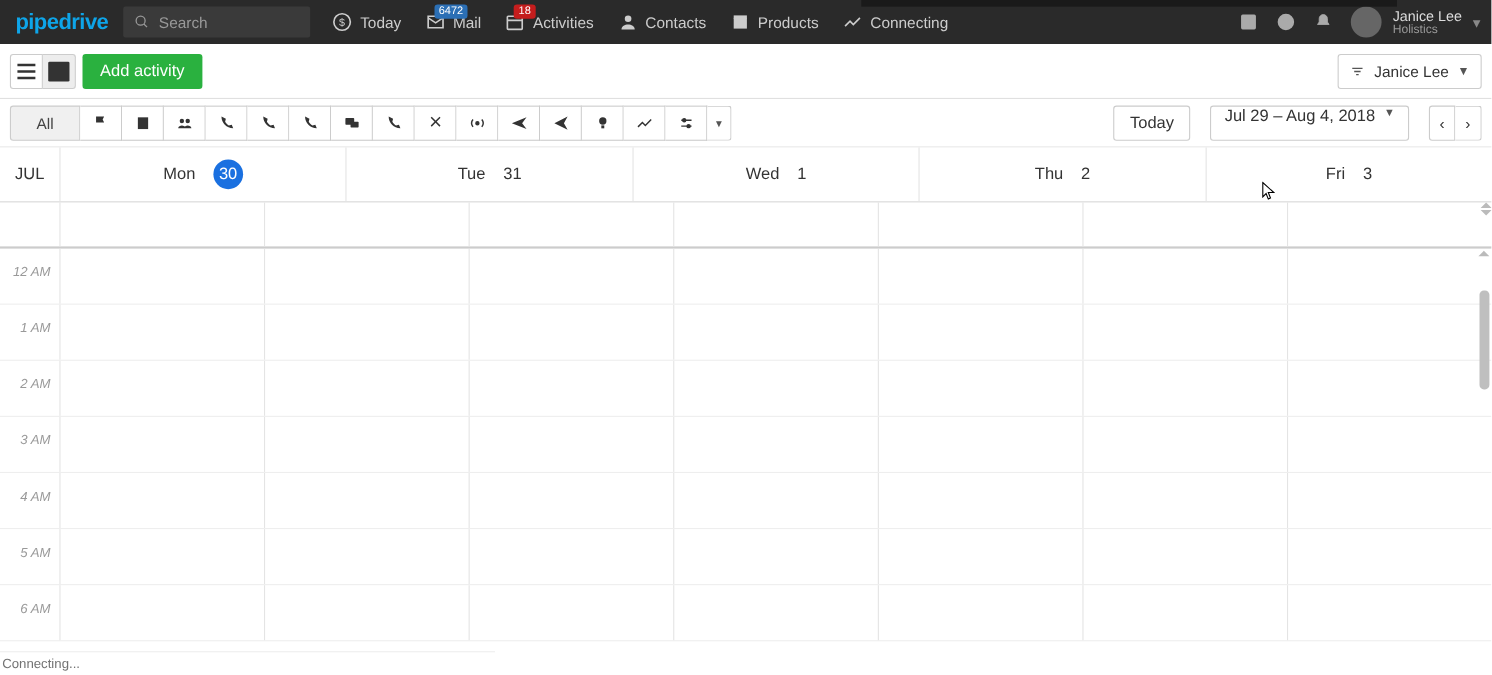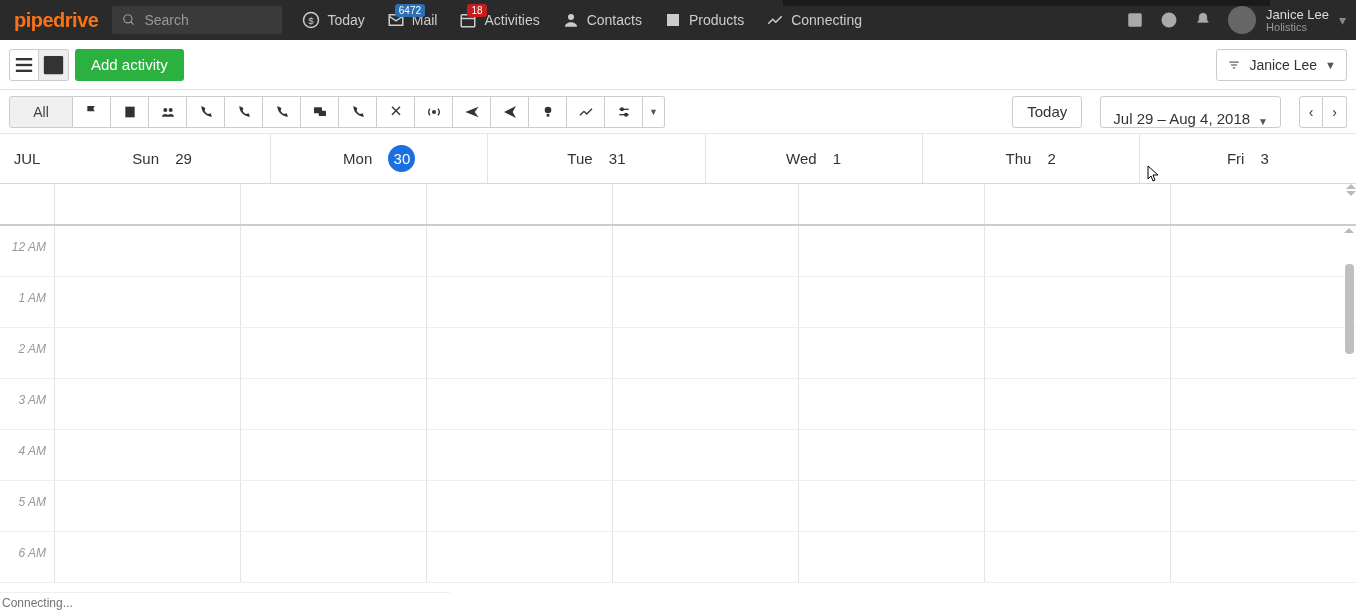--- a/index.html
+++ b/index.html
@@ -1,18 +1,18 @@
 <!DOCTYPE html>
 <html><head>
   <meta charset="utf-8">
   <style>
     * { margin: 0; padding: 0; box-sizing: border-box; }
     body { font-family: -apple-system, BlinkMacSystemFont, "Segoe UI", Arial, sans-serif; font-size: 14px; color: #333; background: #fff; width:1356px; height:614px; overflow:hidden; position:relative; }
     .top-bar { height: 40px; background: #2a2a2a; display:flex; align-items:center; color:#ddd; position:relative; }
-    .logo { color:#f97316; font-weight:700; font-size:20px; padding:0 14px; letter-spacing:-0.5px; font-family:Arial,sans-serif; display:flex; align-items:center; }
+    .logo { color:#0ea5e9; font-weight:700; font-size:20px; padding:0 14px; letter-spacing:-0.5px; font-family:Arial,sans-serif; display:flex; align-items:center; }
     .search-box { background:#3a3a3a; height:28px; width:170px; border-radius:2px; display:flex; align-items:center; padding:0 10px; color:#999; gap:8px; }
     .search-box svg { width:14px; height:14px; stroke:#999; fill:none; stroke-width:2; }
     .nav-items { display:flex; gap:22px; margin-left:20px; }
     .nav-item { display:flex; align-items:center; gap:7px; color:#ccc; cursor:pointer; position:relative; }
     .nav-item svg { width:18px; height:18px; }
     .badge { position:absolute; top:-7px; left:8px; background:#c51d1d; color:#fff; font-size:10px; padding:0 4px; border-radius:3px; line-height:13px; }
     .badge.blue { background:#2b6fb5; }
     .top-right { position:absolute; right:10px; top:0; height:40px; display:flex; align-items:center; gap:16px; }
     .top-right svg { width:18px; height:18px; stroke:#aaa; fill:#aaa; }
     .user-slot { display:flex; align-items:center; gap:10px; color:#ddd; }
@@ -31,21 +31,21 @@
     .filter-chip { height:32px; border:1px solid #ccc; border-radius:3px; background:#fff; display:flex; align-items:center; padding:0 10px; gap:8px; cursor:pointer; }
 
     .filter-row { height:44px; display:flex; align-items:center; padding:0 9px; gap:0; border-bottom:1px solid #e8e8e8; position:relative; }
     .btn-all { height:32px; width:64px; border:1px solid #ccc; background:#f0f0f0; border-radius:3px 0 0 3px; color:#444; font-size:14px; }
     .activity-icons { display:flex; height:32px; }
     .activity-icons .ico { width:38px; height:32px; border:1px solid #ccc; border-left:none; background:#fff; display:flex; align-items:center; justify-content:center; cursor:pointer; }
     .activity-icons .ico:last-of-type { border-radius:0 3px 3px 0; }
     .activity-icons .drop { width:22px; }
     .ico svg { width:16px; height:16px; }
     .today-btn { height:32px; border:1px solid #ccc; border-radius:3px; background:#fff; padding:0 14px; font-size:15px; color:#333; cursor:pointer; }
-    .date-range { height:32px; border:1px solid #ccc; border-radius:3px; background:#fff; padding:0 12px; display:flex; align-items:flex-end; gap:8px; font-size:15px; cursor:pointer; }
+    .date-range { height:32px; border:1px solid #ccc; border-radius:3px; background:#fff; padding:0 12px; display:flex; align-items:flex-start; gap:8px; font-size:15px; cursor:pointer; }
     .paginate { display:flex; height:32px; }
     .paginate .pg { width:24px; border:1px solid #ccc; background:#fff; display:flex; align-items:center; justify-content:center; cursor:pointer; }
     .paginate .pg:first-child { border-radius:3px 0 0 3px; }
     .paginate .pg:last-child { border-radius:0 3px 3px 0; border-left:none; }
 
     .cal-header { height:50px; border-bottom:1px solid #d8d8d8; display:flex; }
     .month-label { width:54px; display:flex; align-items:center; justify-content:center; font-size:15px; color:#333; font-weight:500; }
     .day-col-head { flex:1; border-left:1px solid #e4e4e4; display:flex; align-items:center; justify-content:center; font-size:15px; color:#333; gap:6px; }
     .day-col-head.first { border-left:none; }
     .day-num { font-size:15px; }
@@ -286,21 +286,20 @@
         <span>‹</span>
       </div>
     <div class="pg">
         <span>›</span>
       </div>
   </div>
 </div>
 
 <div class="cal-header">
   <div class="month-label">JUL</div>
-  <div class="day-col-head first"><span>Sun</span>&nbsp;<span class="day-num">29</span></div>
   <div class="day-col-head"><span>Mon</span>&nbsp;<span class="today-pill">30</span></div>
   <div class="day-col-head"><span>Tue</span>&nbsp;<span class="day-num">31</span></div>
   <div class="day-col-head"><span>Wed</span>&nbsp;<span class="day-num">1</span></div>
   <div class="day-col-head"><span>Thu</span>&nbsp;<span class="day-num">2</span></div>
   <div class="day-col-head"><span>Fri</span>&nbsp;<span class="day-num">3</span></div>
 </div>
 
 <div class="allday-row">
   <div class="time-gutter"></div>
   <div class="day-col"></div>

